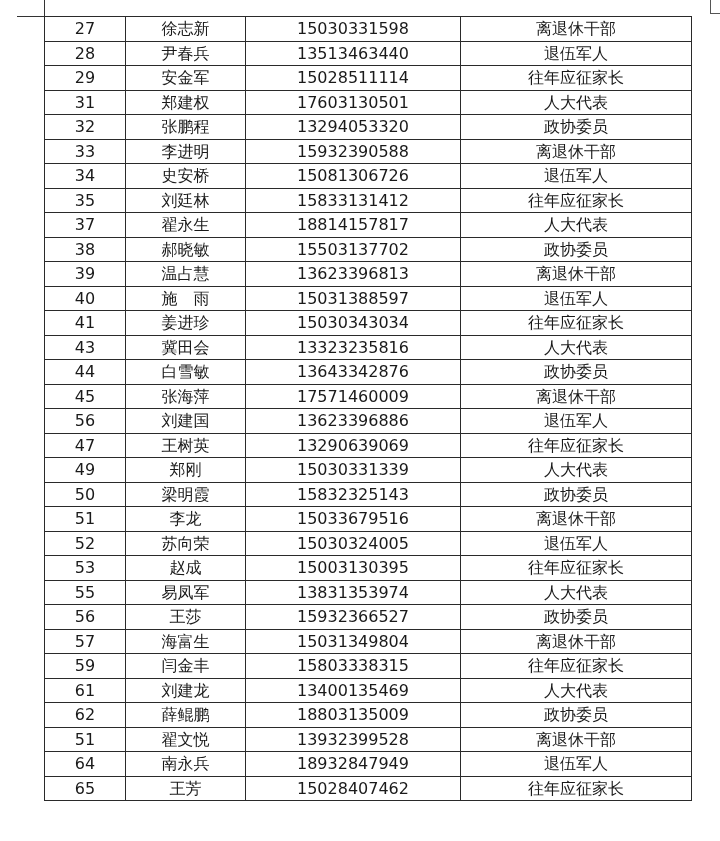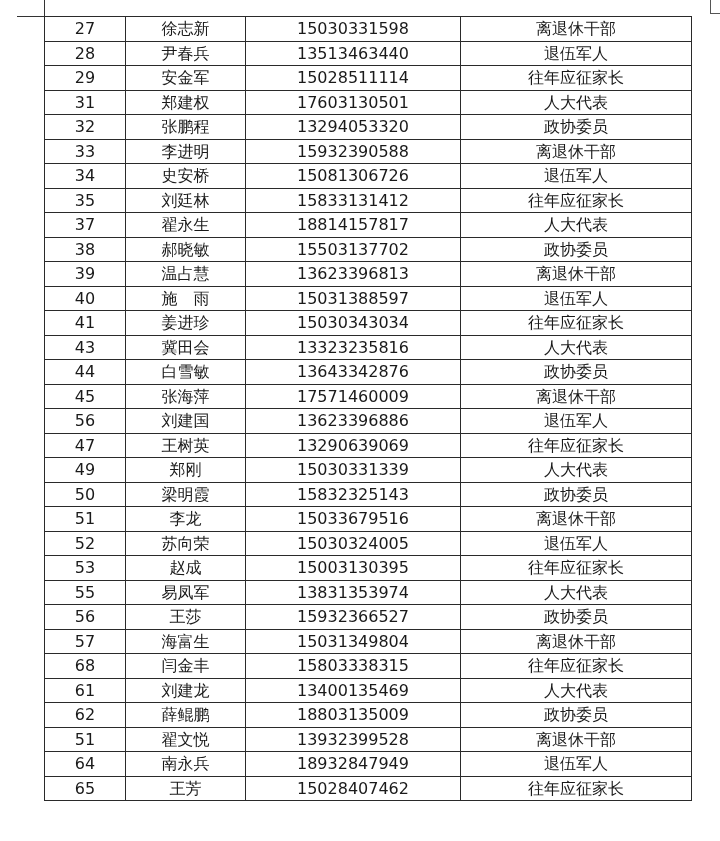--- a/index.html
+++ b/index.html
@@ -230,21 +230,21 @@
         <td>15932366527</td>
         <td>政协委员</td>
       </tr>
       <tr>
         <td>57</td>
         <td>海富生</td>
         <td>15031349804</td>
         <td>离退休干部</td>
       </tr>
       <tr>
-        <td>68</td>
+        <td>59</td>
         <td>闫金丰</td>
         <td>15803338315</td>
         <td>往年应征家长</td>
       </tr>
       <tr>
         <td>61</td>
         <td>刘建龙</td>
         <td>13400135469</td>
         <td>人大代表</td>
       </tr>

